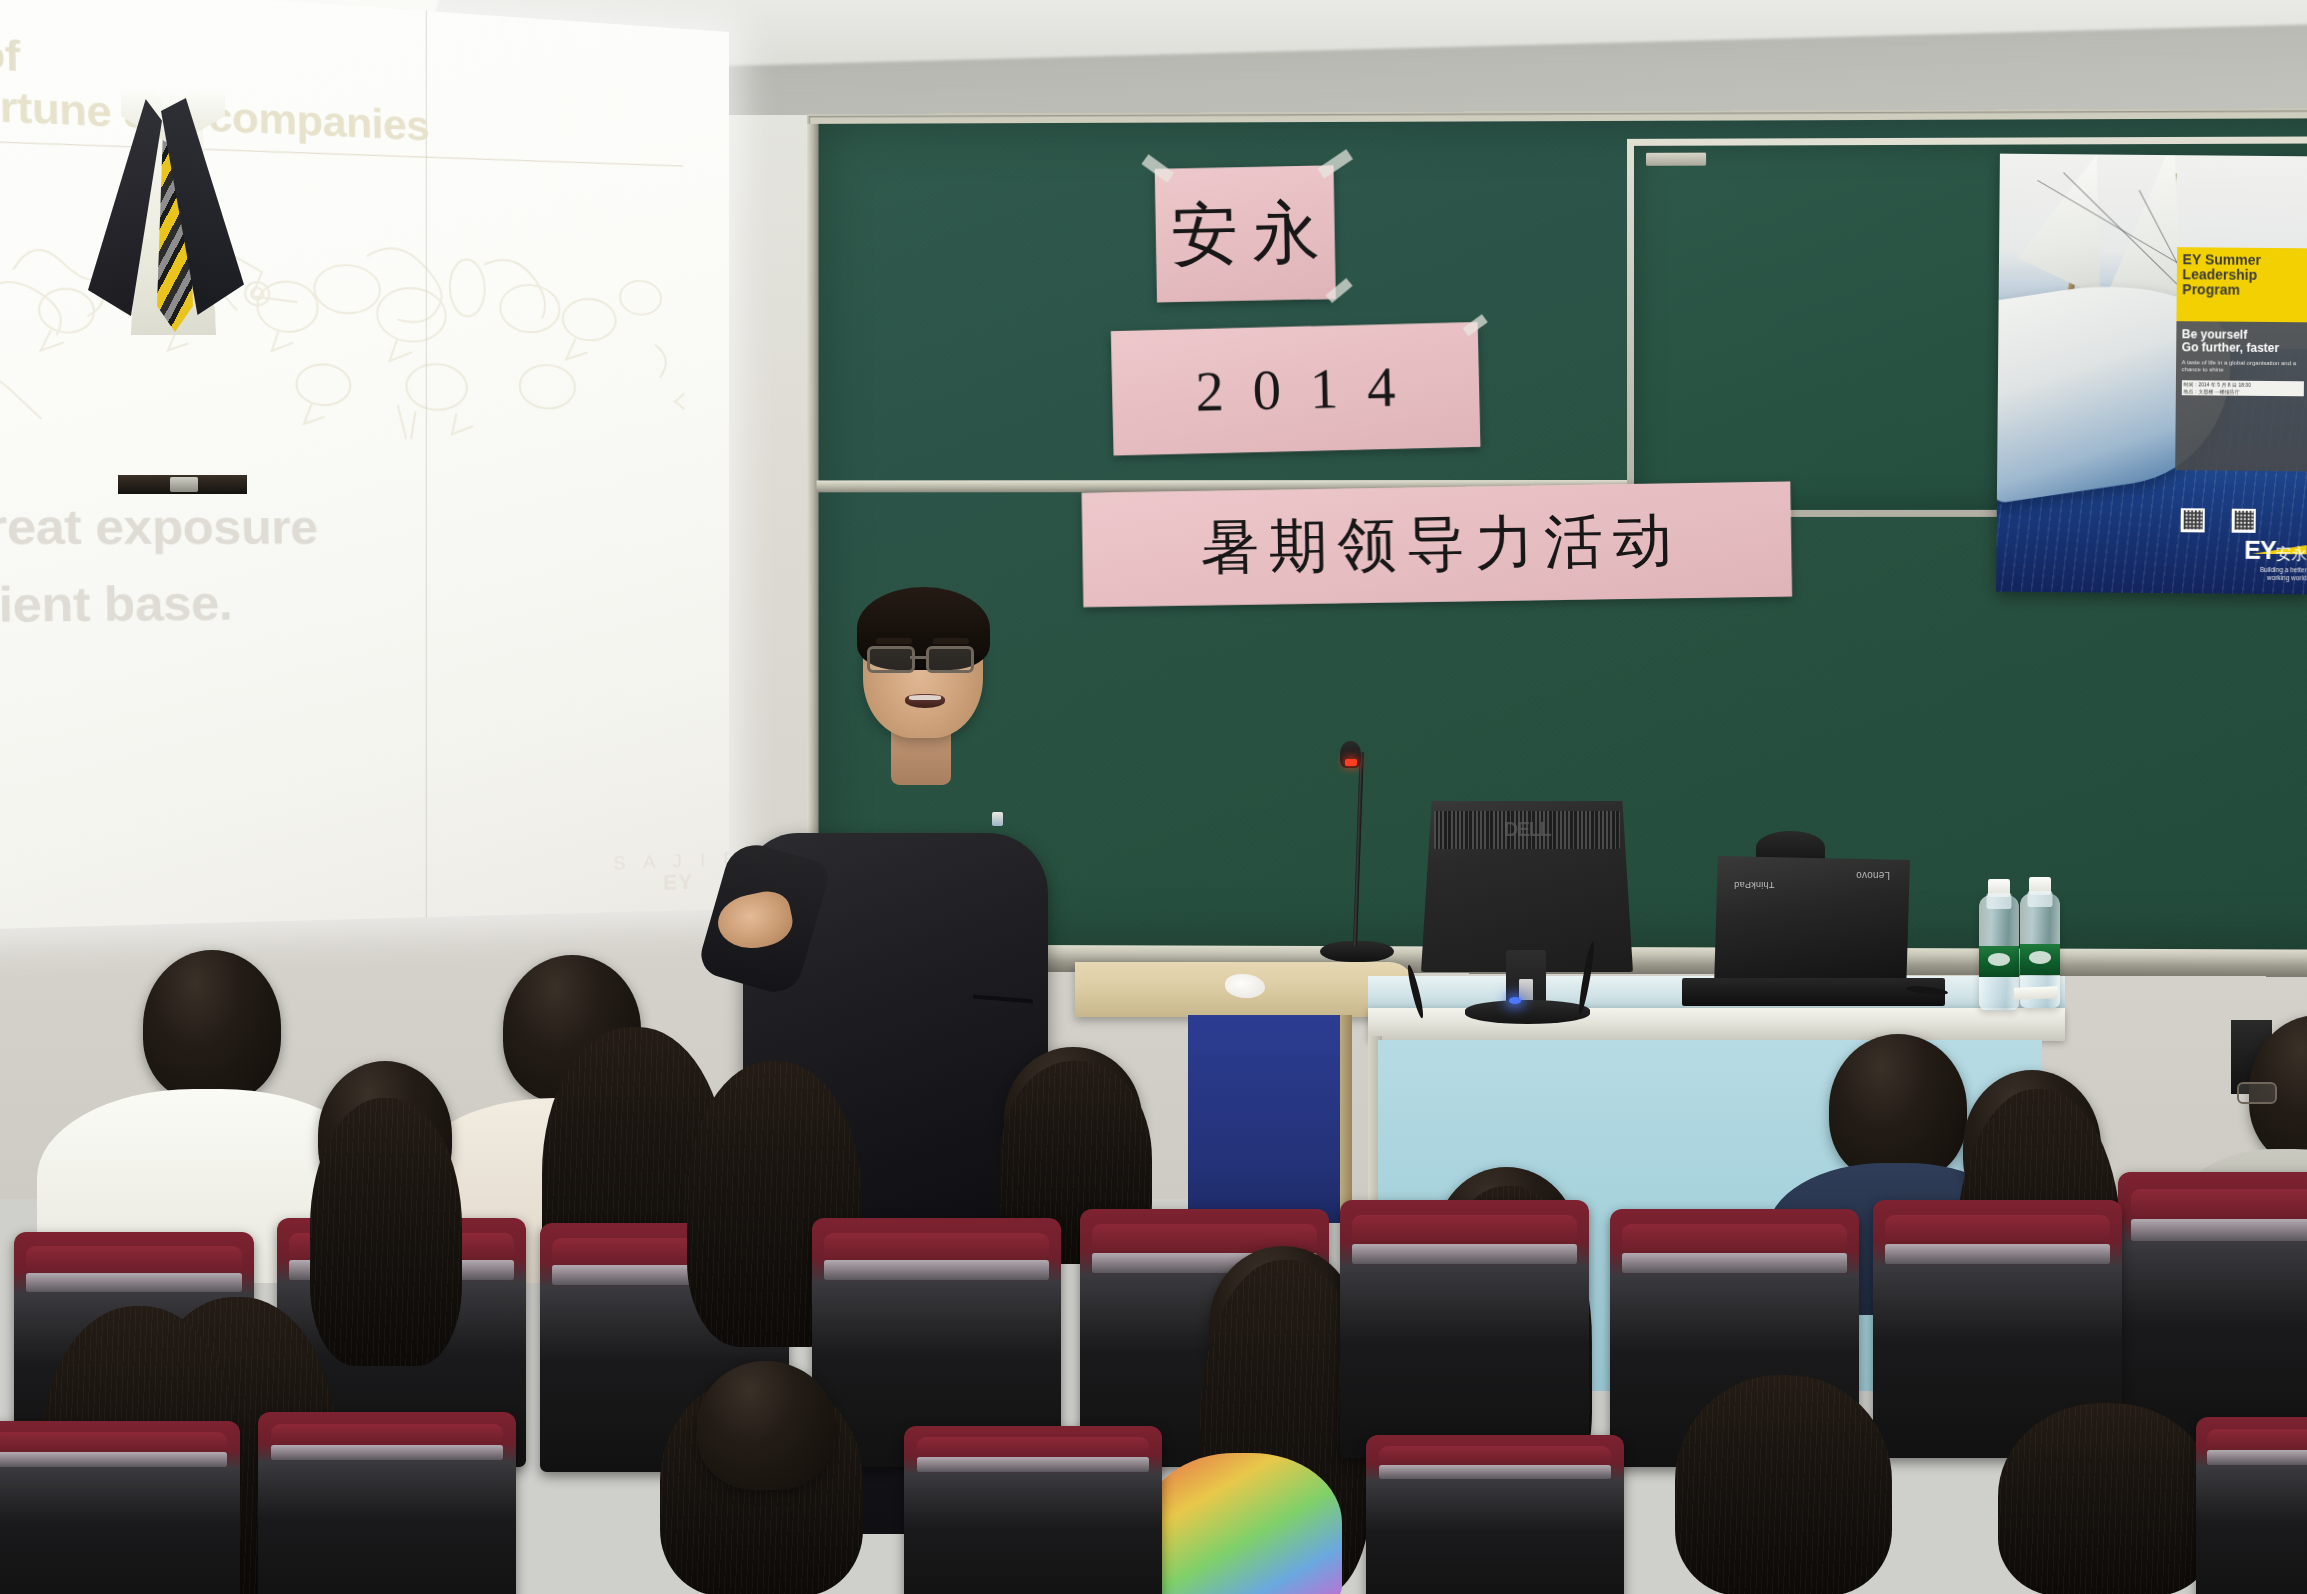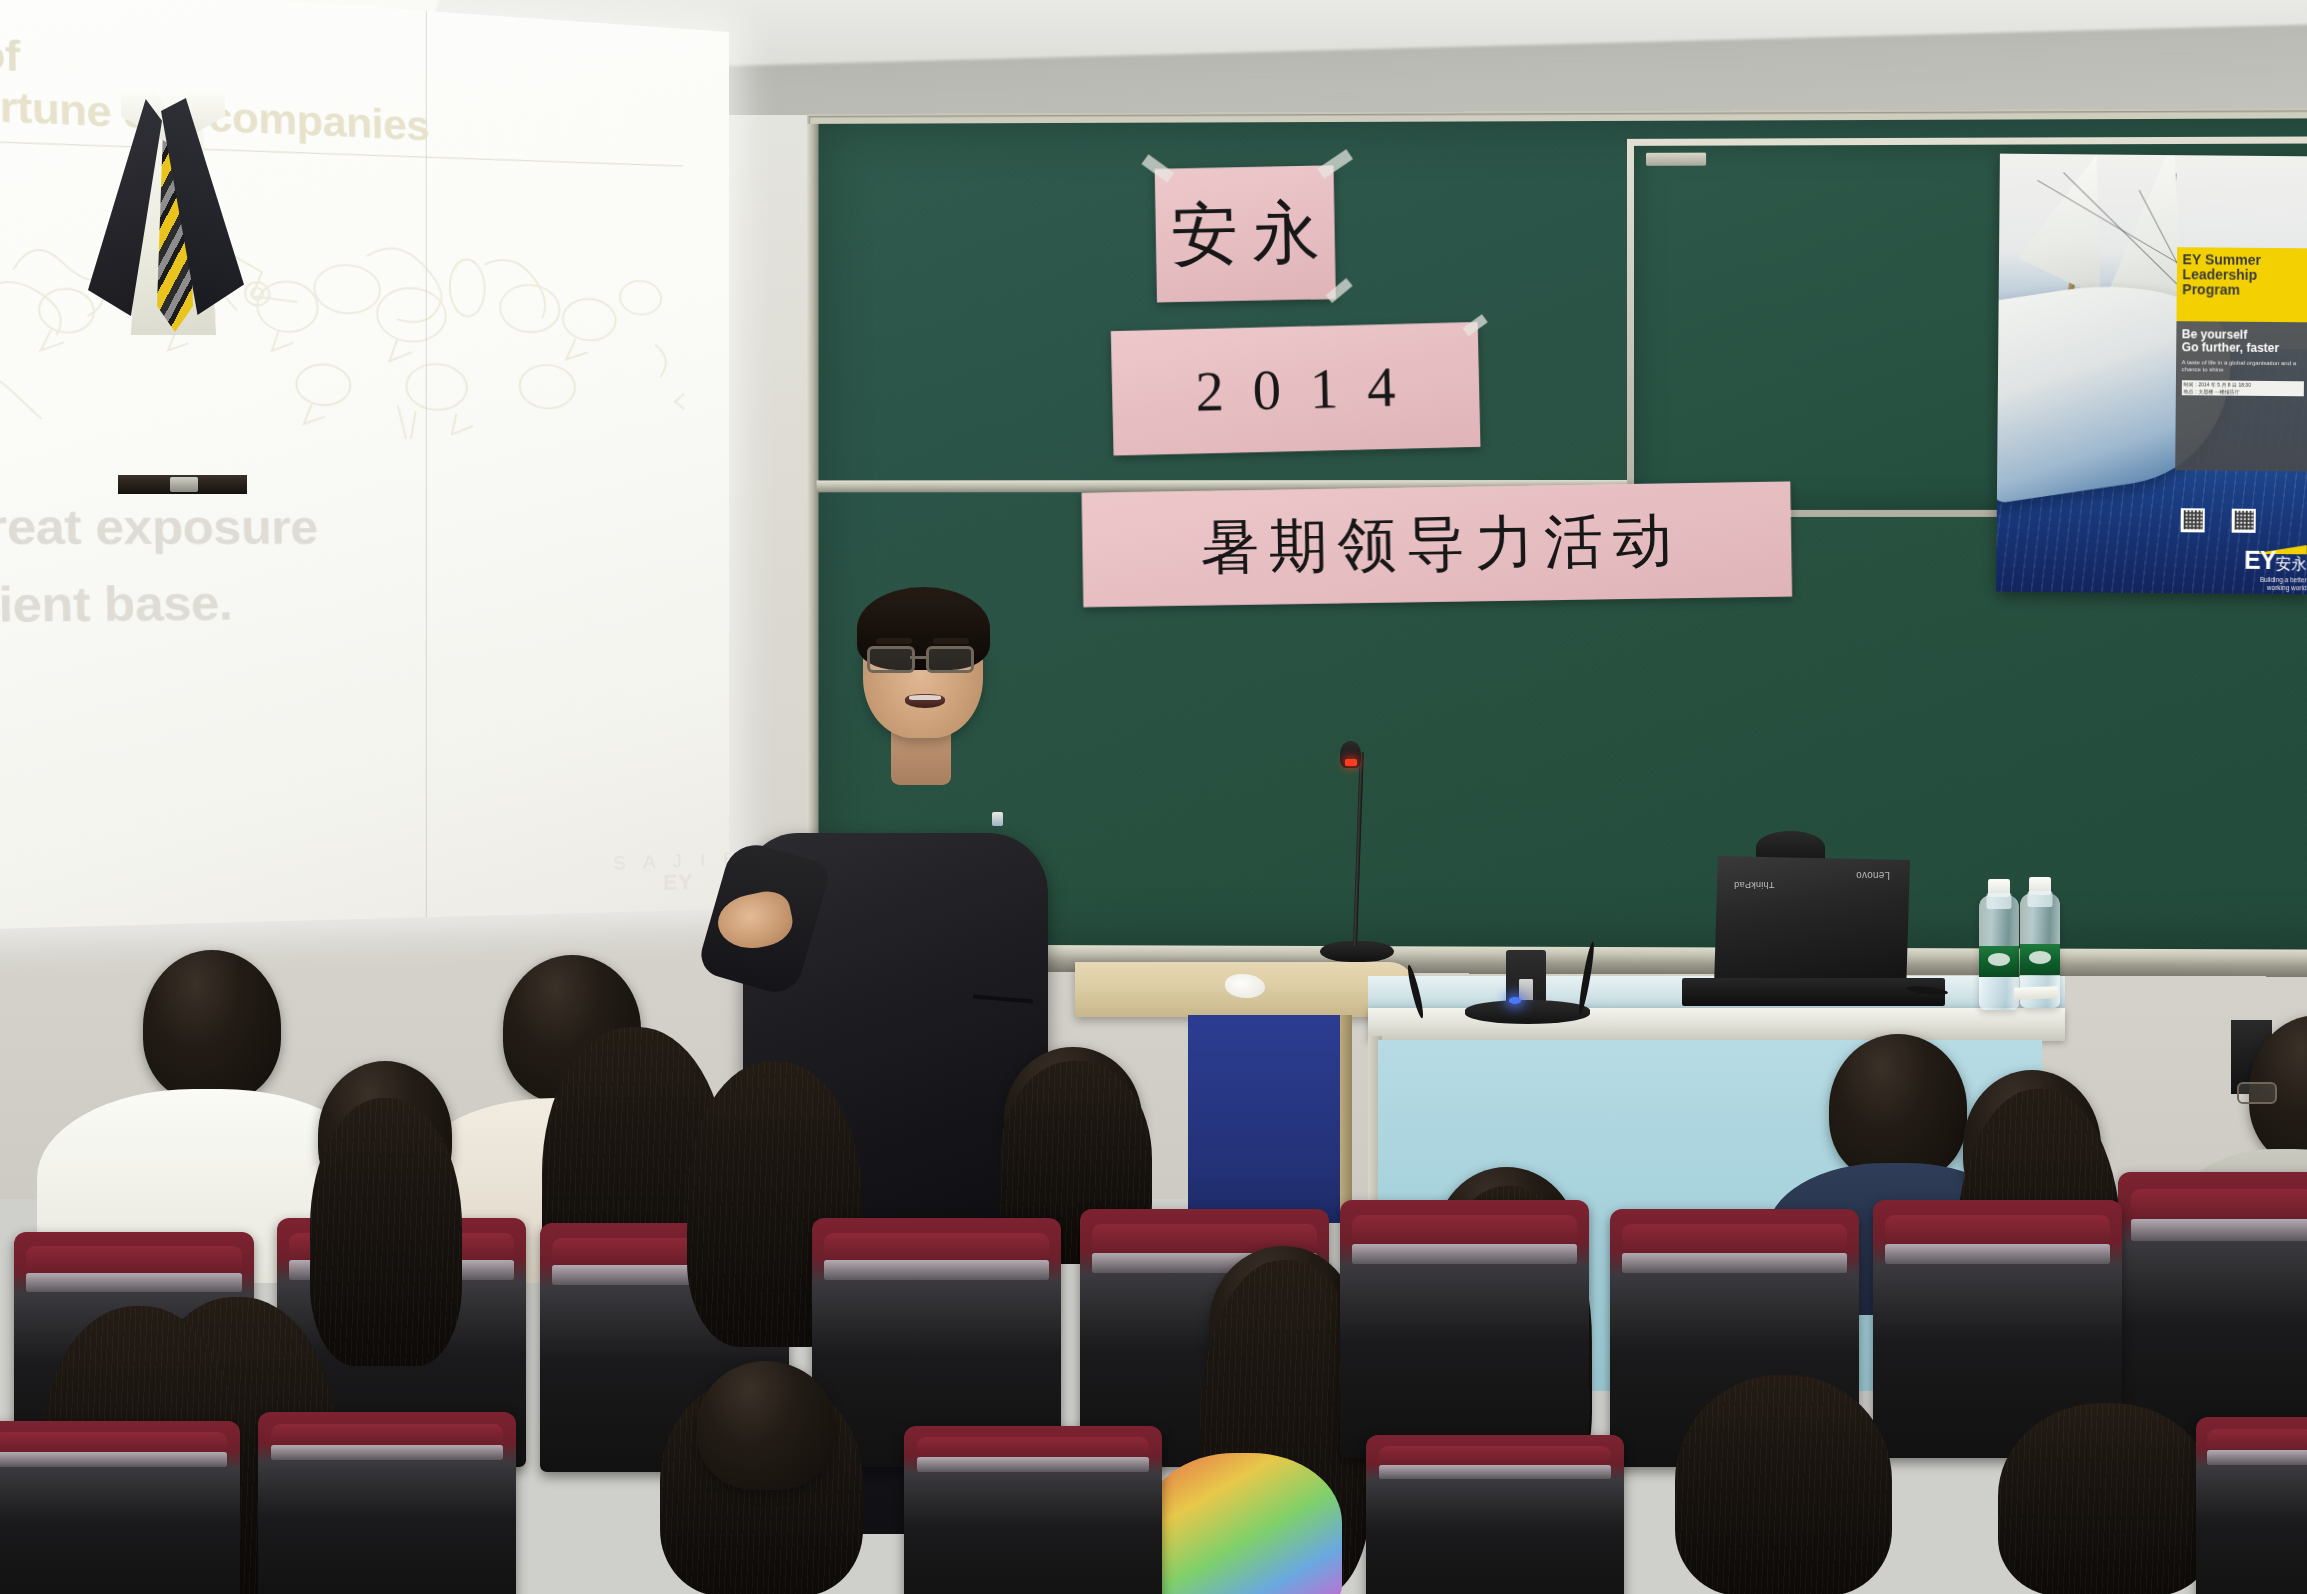--- a/index.html
+++ b/index.html
@@ -125,21 +125,21 @@
   .pg-s{font-size:6px;line-height:1.2;margin-top:4.2px;color:#e2e2e2;}
   .pg-label{margin-top:6.5px;background:#f1f1ee;color:#333;font-size:5px;
     padding:1.4px 1.8px;line-height:1.25;}
   .qr{position:absolute;width:24px;height:24px;bottom:14%;
     background:#fff;}
   .qr::after{content:"";position:absolute;inset:2.3px;opacity:.85;
     background-image:
       repeating-linear-gradient(0deg,#1c1c1c 0 1.8px,transparent 1.8px 3.7px),
       repeating-linear-gradient(90deg,#1c1c1c 0 1.8px,transparent 1.8px 3.7px);
     background-size:3.7px 3.7px;}
-  .poster-ey{position:absolute;right:7.4px;bottom:3px;text-align:right;}
+  .poster-ey{position:absolute;right:7.4px;bottom:13px;text-align:right;}
   .poster-ey .ey-mark{font-size:25px;font-weight:bold;color:#fff;letter-spacing:-0.9px;line-height:.9;}
   .poster-ey .ey-cn{font-size:15.7px;color:#fff;}
   .poster-ey .ey-tag{font-size:6.5px;color:#e6e6e6;line-height:1.1;margin-top:0.9px;}
   .poster-swoosh{position:absolute;right:7.4px;bottom:40px;width:55px;height:9.2px;
     background:#f2d001;clip-path:polygon(0 100%,100% 0,100% 100%);}
 
   
   .chalk-ledge{position:absolute;left:1075px;top:962px;width:341px;height:55px;
     background:linear-gradient(180deg,#e6d8b4 0%,#ddcda4 45%,#c8b78c 100%);
     border-radius:0 27px 27px 0;box-shadow:0 3.7px 9.2px rgba(0,0,0,.28);}
@@ -439,20 +439,24 @@
     <div class="desk-top"></div>
     <div class="desk-side"></div>
     <div class="desk-face"></div>
   </div>
 
   <div class="mic-foot"></div>
   <div class="mic-stem"></div>
   <div class="mic-head"></div>
   <div class="mic-led"></div>
 
+  <div class="monitor">
+    <div class="monitor-vent"></div>
+    <div class="monitor-brand">DELL</div>
+  </div>
   <div class="monitor-neck"></div>
   <div class="monitor-base"></div>
   <div class="led"></div>
   <div class="cable" style="left:1583px;top:941px;width:7.4px;height:74px;transform:rotate(10deg);"></div>
   <div class="cable" style="left:1412px;top:964px;width:7.4px;height:55px;transform:rotate(-14deg);"></div>
 
   <div class="laptop-hump"></div>
   <div class="laptop">
     <div class="laptop-brand">Lenovo</div>
     <div class="laptop-mark">ThinkPad</div>

